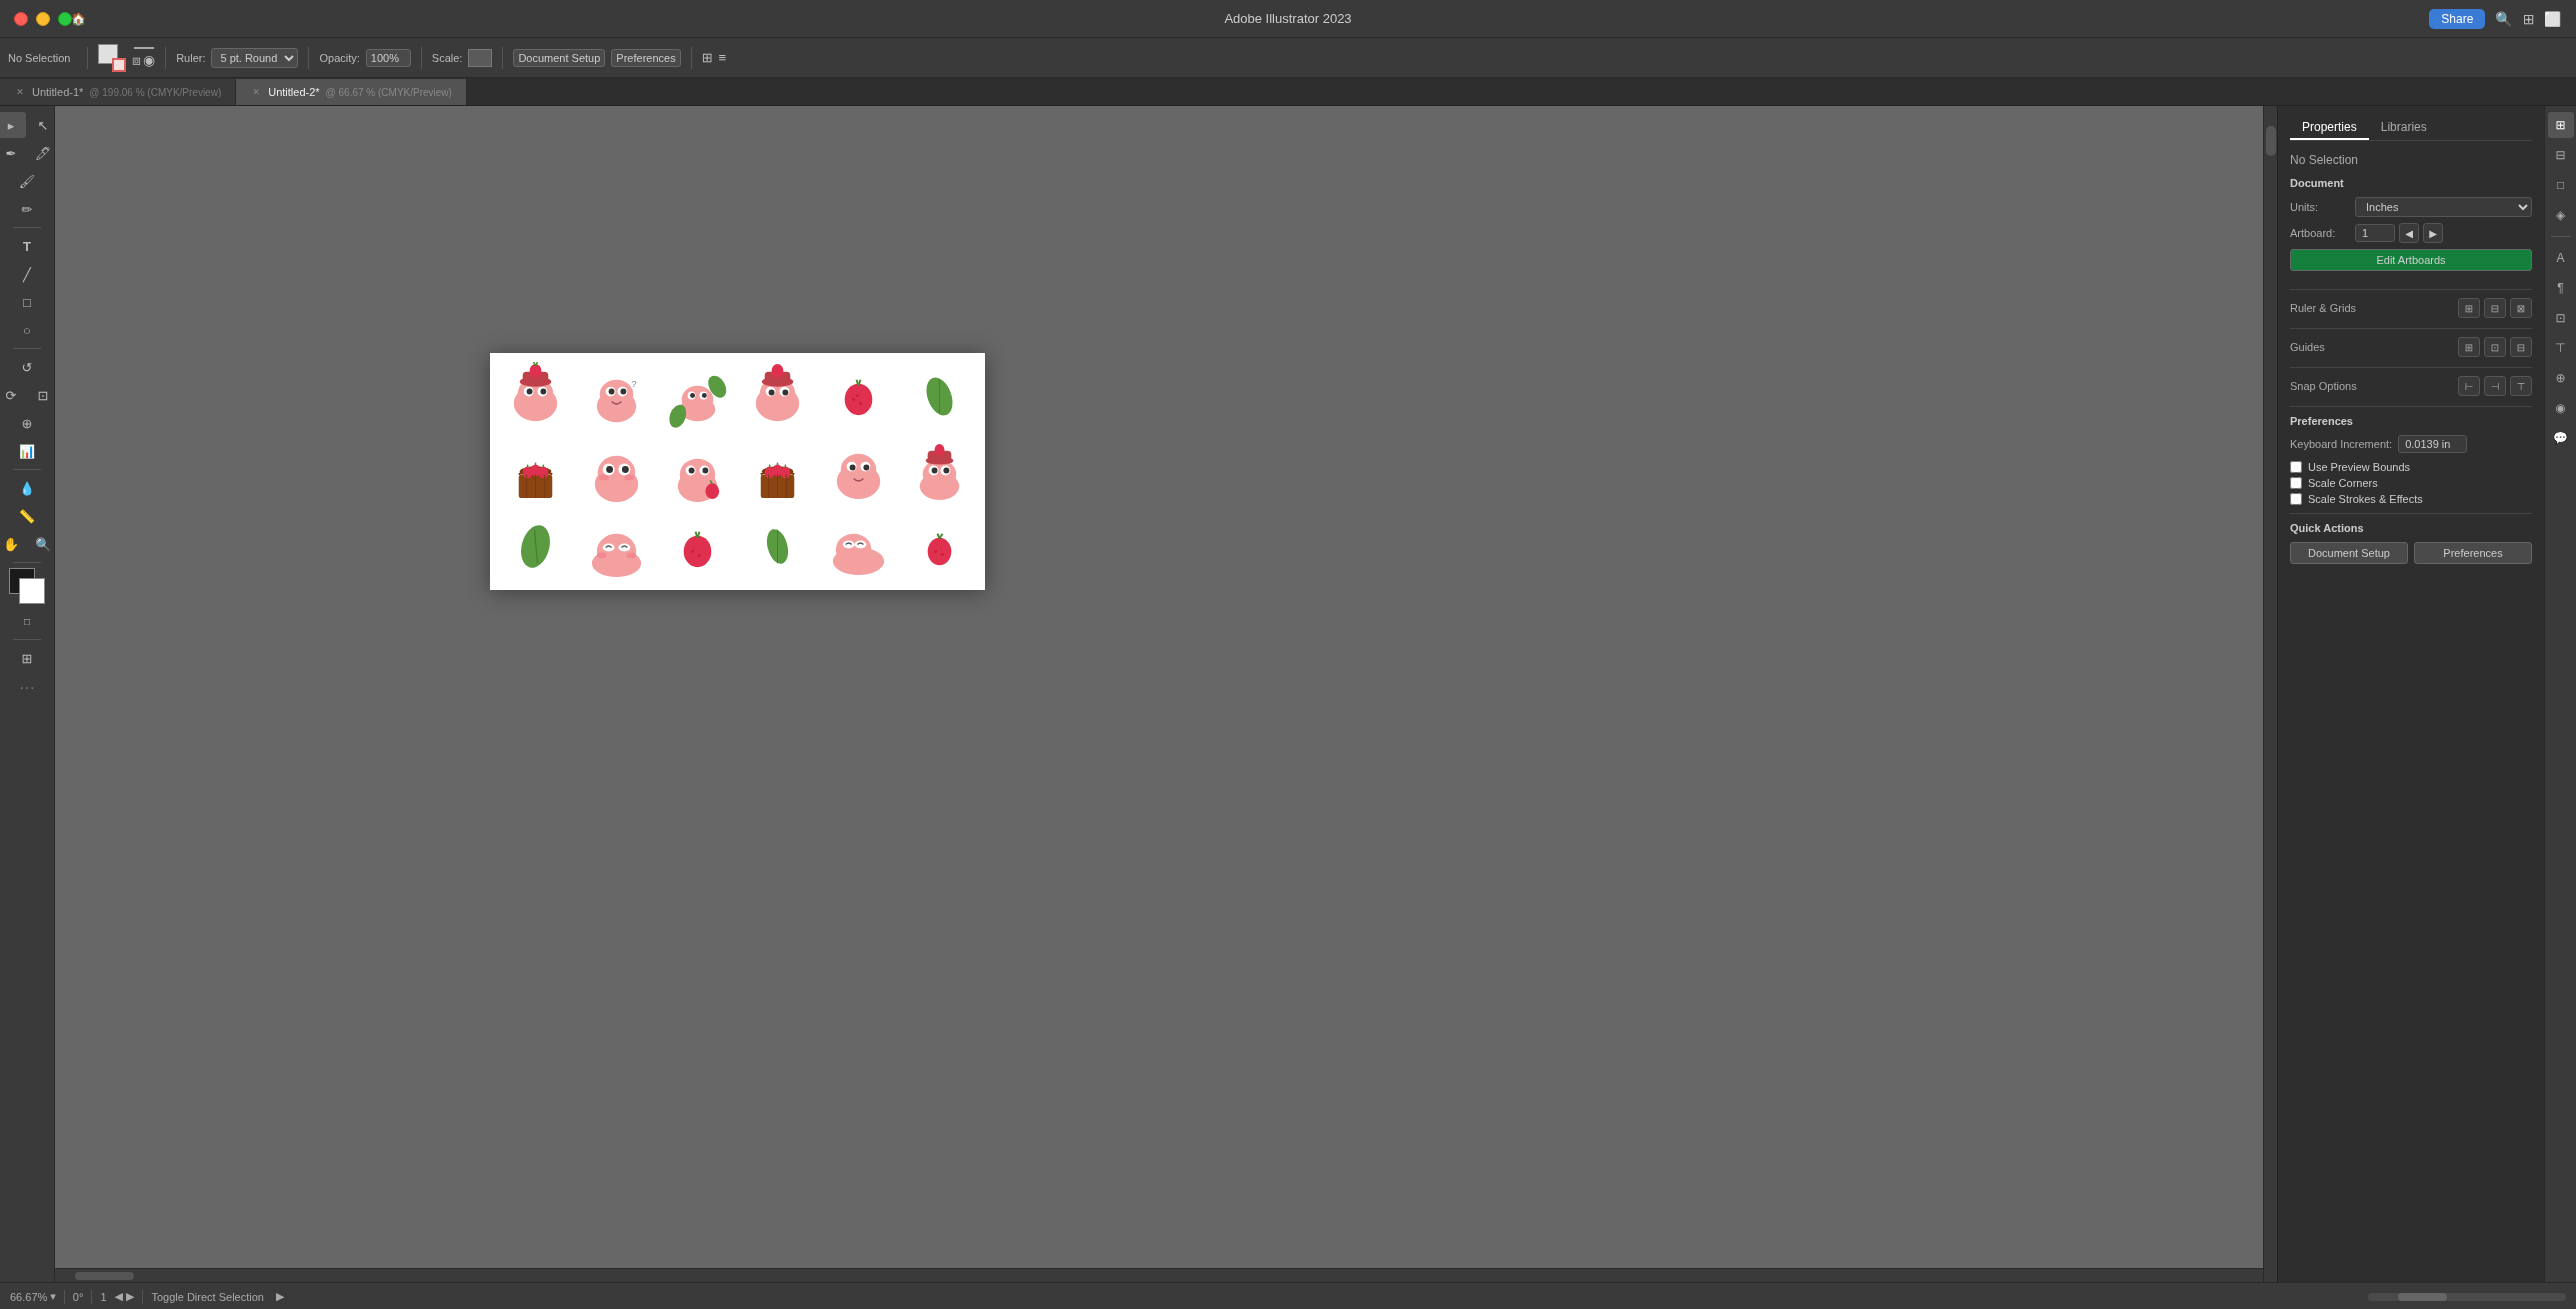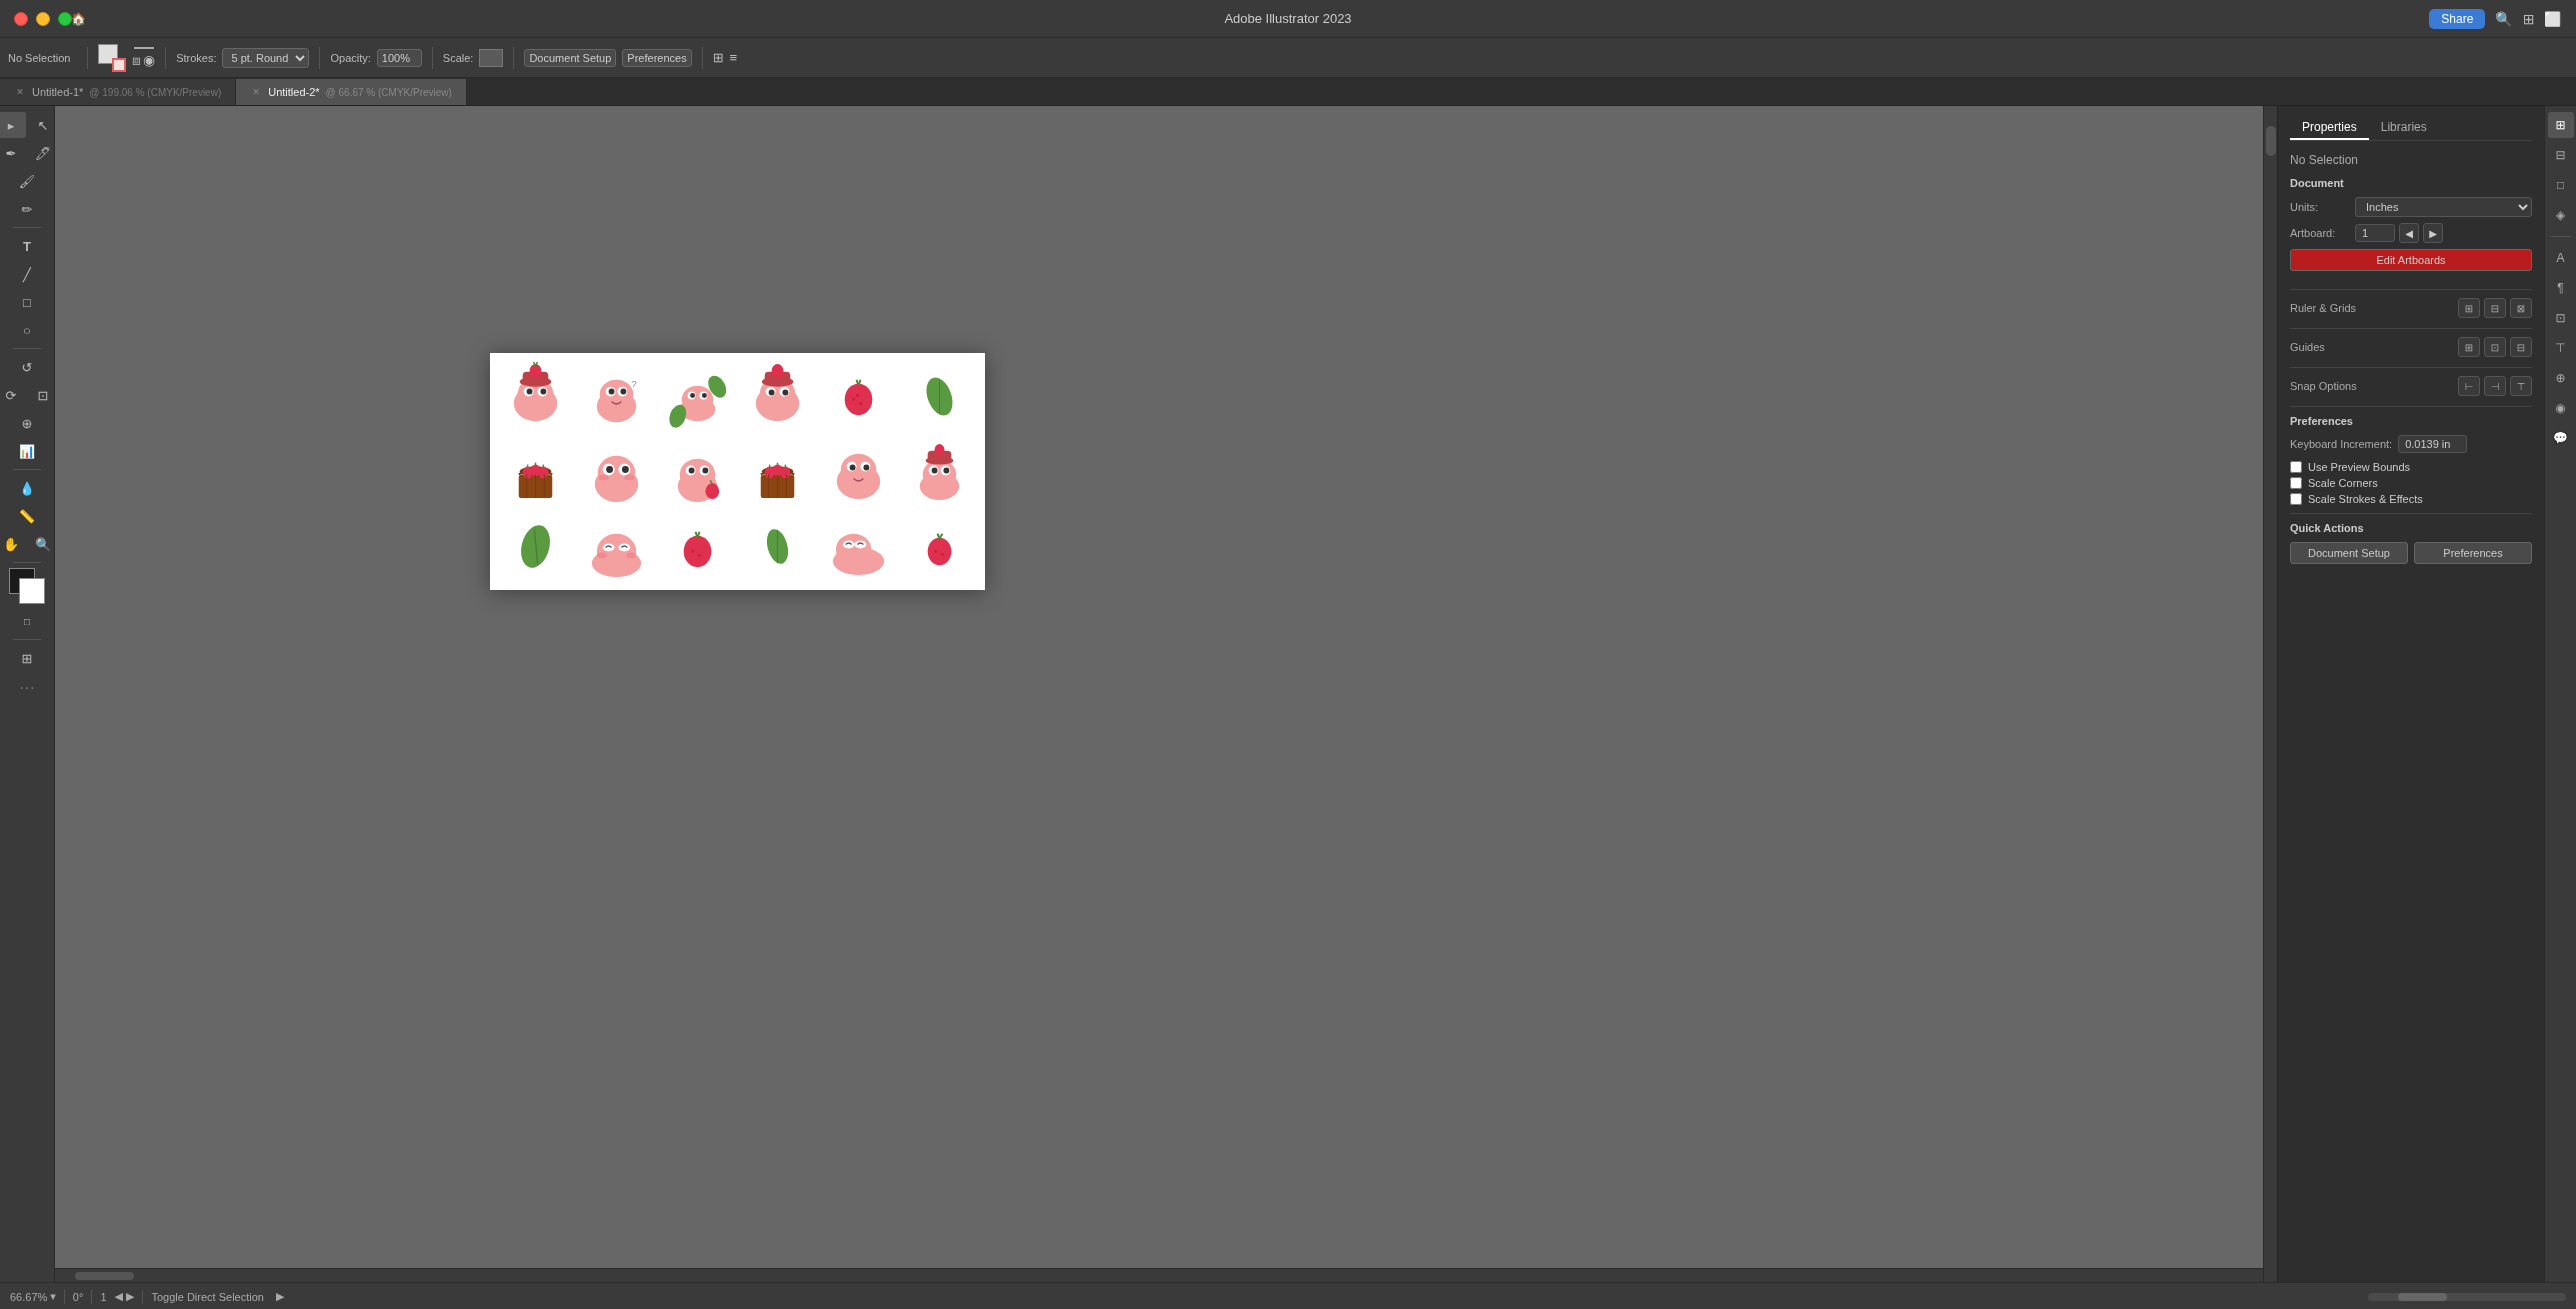--- a/index.html
+++ b/index.html
@@ -334,21 +334,21 @@
       width: 20px;
       height: 20px;
       border-radius: 3px;
       font-size: 10px;
       cursor: pointer;
       display: flex;
       align-items: center;
       justify-content: center;
     }
     .edit-artboards-btn {
-      background: #b91c1c;
+      background: #15803d;
       border: 1px solid #666;
       color: #ccc;
       font-size: 11px;
       padding: 4px 0;
       border-radius: 3px;
       width: 100%;
       cursor: pointer;
       text-align: center;
       margin-bottom: 10px;
     }
@@ -494,21 +494,21 @@
   </div>
 
   <div style="display:flex;flex-direction:column;align-items:center;">
     <div style="width:20px;height:2px;background:#aaa;margin-bottom:3px;"></div>
     <div style="display:flex;gap:2px;">
       <div style="font-size:14px;color:#bbb;">⧈</div>
       <div style="font-size:14px;color:#bbb;">◉</div>
     </div>
   </div>
   <div class="toolbar-divider"></div>
-  <span class="toolbar-item">Strokes:</span>
+  <span class="toolbar-item">Ruler:</span>
   <select class="toolbar-select">
     <option>5 pt. Round</option>
     <option>1 pt.</option>
     <option>2 pt.</option>
     <option>3 pt.</option>
   </select>
   <div class="toolbar-divider"></div>
   <span class="toolbar-item">Opacity:</span>
   <input class="toolbar-select" type="text" value="100%" style="width: 45px;">
   <div class="toolbar-divider"></div>

